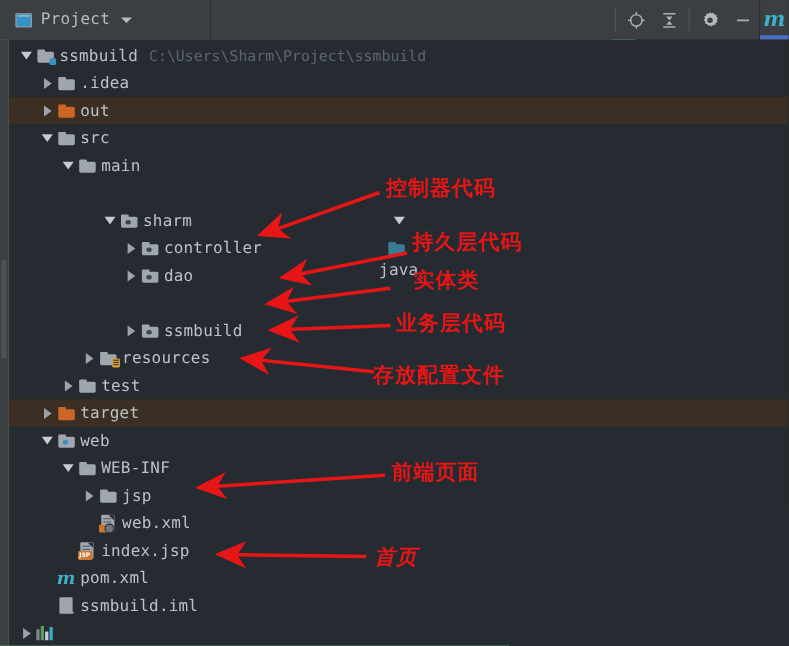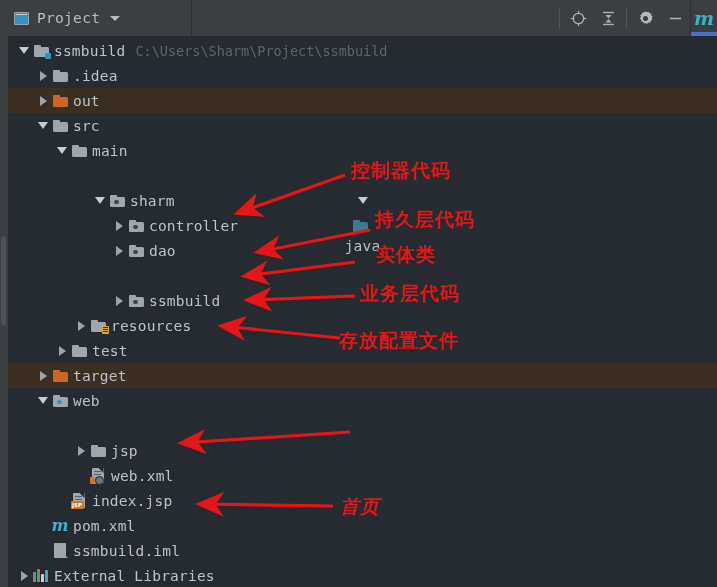--- a/index.html
+++ b/index.html
@@ -413,20 +413,33 @@
         </span>
         <span class="ico">
           <span class="folder f-grey">
             <span class="tab"></span>
             <span class="body"></span>
             <span class="badge-dot-blue"></span>
           </span>
         </span>
         <span class="lbl">web</span>
       </div>
+      <div class="row" style="top: 377px;">
+        <span style="display: inline-block; flex: 0 0 auto; width: 46px; height: 25px;"></span>
+        <span class="tog">
+          <span class="tri-d"></span>
+        </span>
+        <span class="ico">
+          <span class="folder f-grey">
+            <span class="tab"></span>
+            <span class="body"></span>
+          </span>
+        </span>
+        <span class="lbl">WEB-INF</span>
+      </div>
       <div class="row" style="top: 402px;">
         <span style="display: inline-block; flex: 0 0 auto; width: 65px; height: 25px;"></span>
         <span class="tog">
           <span class="tri-r"></span>
         </span>
         <span class="ico">
           <span class="folder f-grey">
             <span class="tab"></span>
             <span class="body"></span>
           </span>
@@ -481,21 +494,20 @@
           <span class="tri-r"></span>
         </span>
         <span class="ico">
           <span class="libs-ico">
             <i></i>
             <i></i>
             <i></i>
             <i></i>
           </span>
         </span>
-        <span class="lbl">External Libraries</span>
       </div>
     </div>
 
   <svg class="arrow" width="717" height="587" style="left:0;top:0;">
     <defs>
       <marker id="ah" markerWidth="9" markerHeight="9" refX="7.5" refY="4.5" orient="auto">
         <path d="M0,0.6 L9,4.5 L0,8.4 L2.6,4.5 z" fill="#e61616"></path>
       </marker>
     </defs>
     <line x1="345" y1="175" x2="238" y2="213" stroke="#e61616" stroke-width="3.2" marker-end="url(#ah)"></line>
@@ -505,15 +517,16 @@
     <line x1="340" y1="338" x2="222" y2="326" stroke="#e61616" stroke-width="3.2" marker-end="url(#ah)"></line>
     <line x1="350" y1="432" x2="182" y2="443" stroke="#e61616" stroke-width="3.2" marker-end="url(#ah)"></line>
     <line x1="333" y1="506" x2="200" y2="504" stroke="#e61616" stroke-width="3.2" marker-end="url(#ah)"></line>
   </svg>
 
   <div class="anno" style="left:351px; top:158px;">控制器代码</div>
   <div class="anno" style="left:375px; top:207px;">持久层代码</div>
   <div class="anno" style="left:376px; top:242px;">实体类</div>
   <div class="anno" style="left:360px; top:281px;text-align:center;">业务层代码</div>
   <div class="anno" style="left:339px; top:328px;">存放配置文件</div>
+  <div class="anno" style="left:356px; top:416px;">前端页面</div>
   <div class="anno" style="left:340px; top:494px;font-style:italic;">首页</div>
 
 </div>
 
 </body></html>

